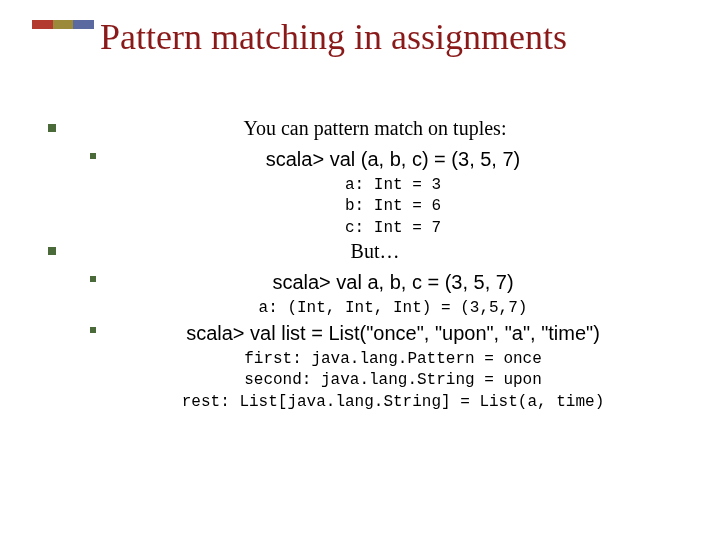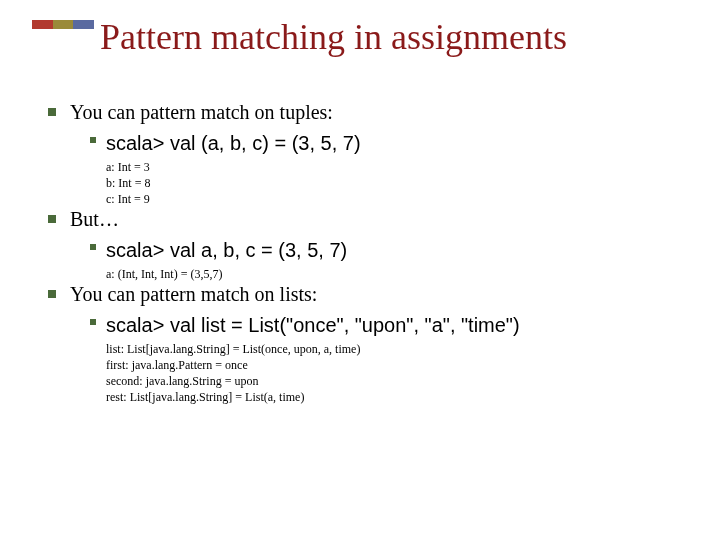--- a/index.html
+++ b/index.html
@@ -34,24 +34,25 @@
     left: 100px;
     top: 18px;
     font-size: 36px;
     line-height: 1.1;
     color: #8a1a1a;
     font-family: "Times New Roman", Times, serif;
   }
   .body {
     position: absolute;
     left: 40px;
-    top: 100px;
+    top: 116px;
     width: 640px;
     font-size: 18px;
     line-height: 1.28;
+    text-align: center;
   }
   .lvl1 {
     position: relative;
     padding-left: 30px;
     margin-bottom: 4px;
     font-family: "Times New Roman", Times, serif;
     font-size: 20px;
   }
   .lvl1::before {
     content: "";
@@ -73,22 +74,22 @@
   .lvl2::before {
     content: "";
     position: absolute;
     left: 50px;
     top: 7px;
     width: 6px;
     height: 6px;
     background: #4a6a3a;
   }
   .code-line {
-    font-family: Liberation Serif, serif;
-    font-size: 12px;
+    font-family: Liberation Mono, monospace;
+    font-size: 16px;
     line-height: 1.35;
     padding-left: 66px;
   }
 </style>
 </head>
 <body>
 <div class="slide">
 
 <div class="accent-bar">
   <div class="accent-red"></div>
@@ -96,29 +97,27 @@
   <div class="accent-blue"></div>
 </div>
 
 <div class="title">Pattern matching in assignments</div>
 
 <div class="body">
 
   <div class="lvl1">You can pattern match on tuples:</div>
   <div class="lvl2">scala&gt; val (a, b, c) = (3, 5, 7)</div>
   <div class="code-line">a: Int = 3</div>
-  <div class="code-line">b: Int = 8</div>
-  <div class="code-line">c: Int = 9</div>
+  <div class="code-line">b: Int = 6</div>
+  <div class="code-line">c: Int = 7</div>
 
   <div class="lvl1">But…</div>
   <div class="lvl2">scala&gt; val a, b, c = (3, 5, 7)</div>
   <div class="code-line">a: (Int, Int, Int) = (3,5,7)</div>
 
-  <div class="lvl1">You can pattern match on lists:</div>
   <div class="lvl2">scala&gt; val list = List("once", "upon", "a", "time")</div>
-  <div class="code-line">list: List[java.lang.String] = List(once, upon, a, time)</div>
   <div class="code-line">first: java.lang.Pattern = once</div>
   <div class="code-line">second: java.lang.String = upon</div>
   <div class="code-line">rest: List[java.lang.String] = List(a, time)</div>
 
 </div>
 
 </div>
 
 </body></html>

